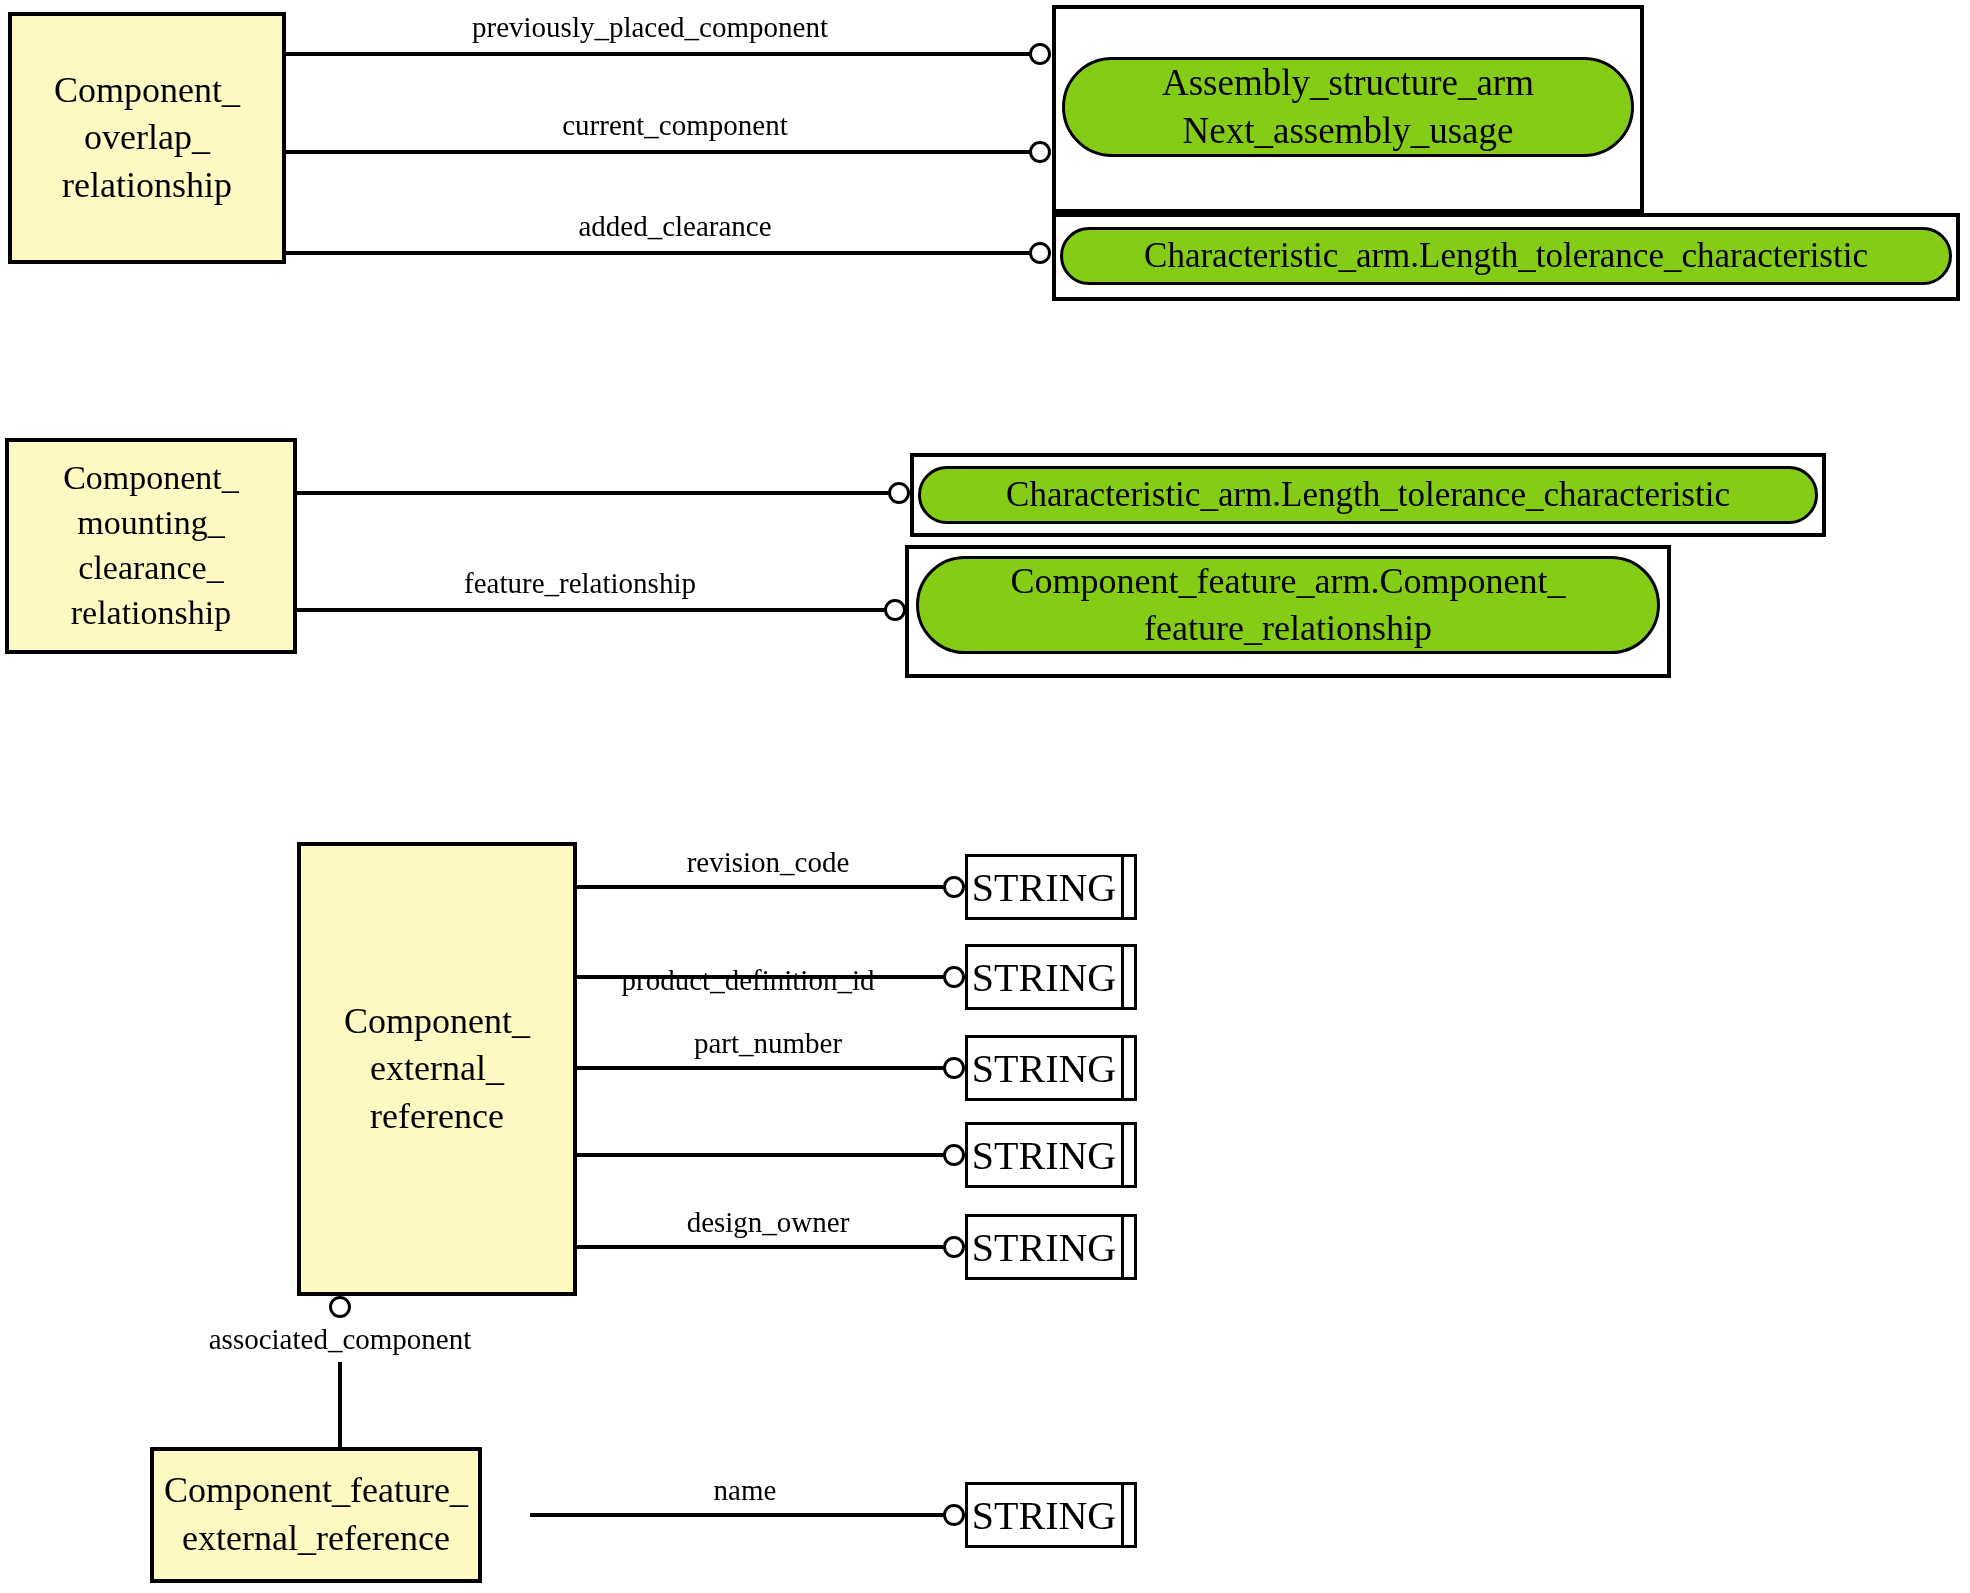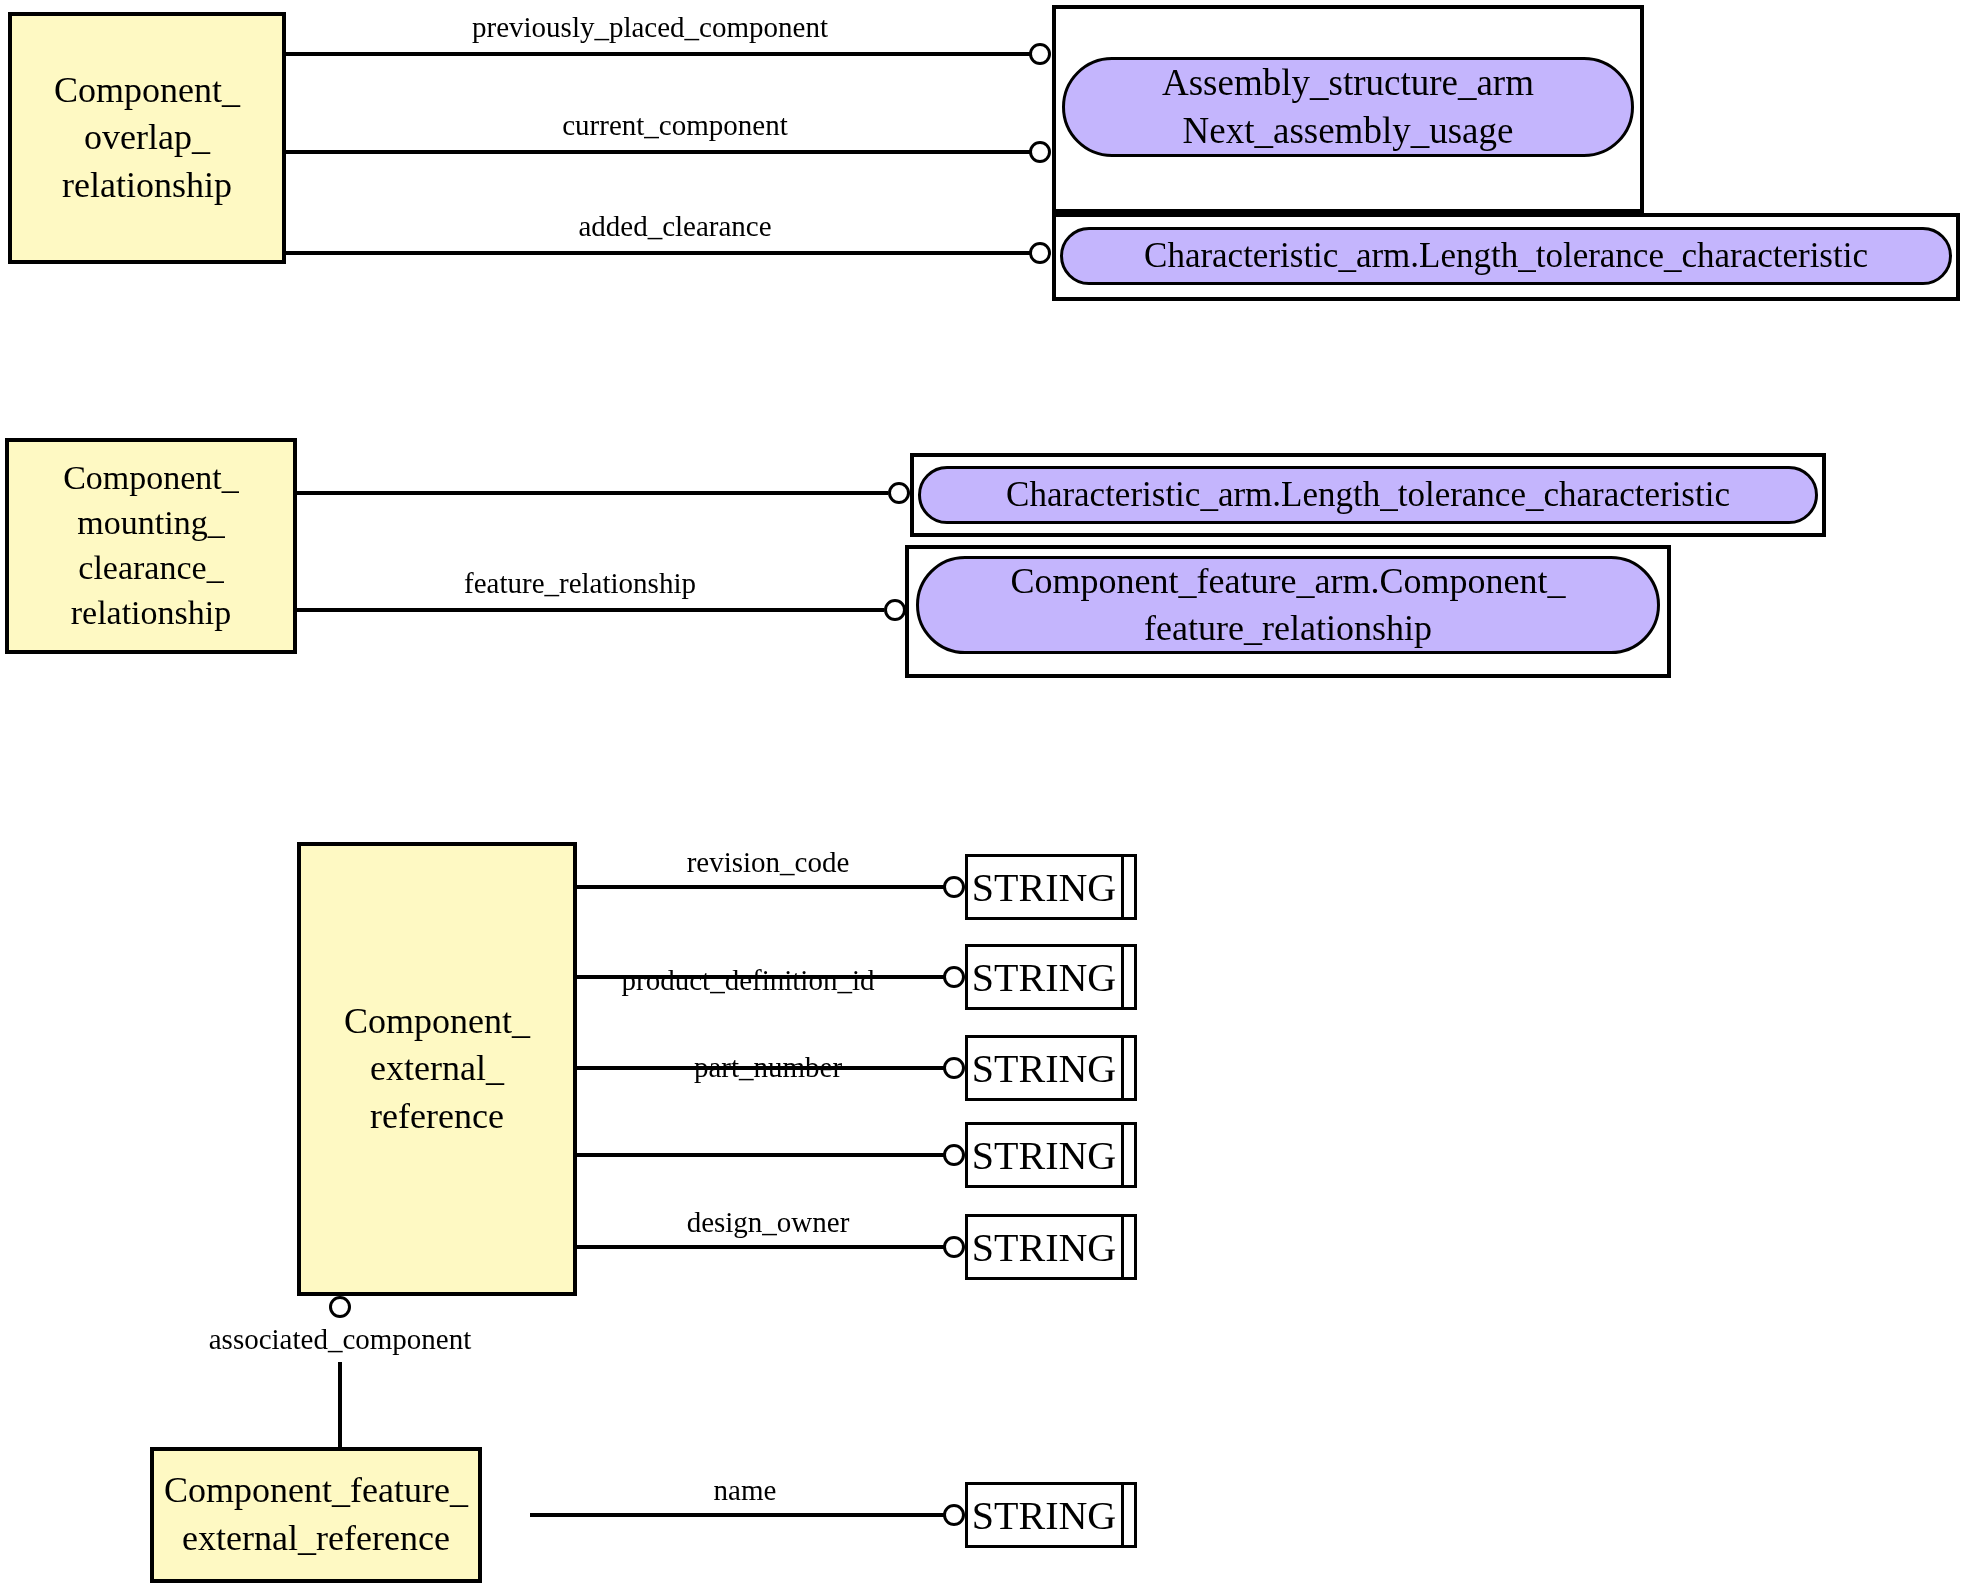--- a/index.html
+++ b/index.html
@@ -22,21 +22,21 @@
   }
   .frame{
     position:absolute;
     border:4px solid #000;
     background:#fff;
     box-sizing:border-box;
   }
   .stadium{
     position:absolute;
     border:3px solid #000;
-    background:#c4b5fd;
+    background:#84cc16;
     display:flex;align-items:center;justify-content:center;
     text-align:center;
     font-size:35px;line-height:1.3;
     white-space:pre-line;
     box-sizing:border-box;
   }
   .hline{position:absolute;height:4px;background:#000;}
   .vline{position:absolute;width:4px;background:#000;}
   .ocircle{
     position:absolute;width:22px;height:22px;
@@ -122,21 +122,21 @@
 
   <div class="hline" style="left:577px;top:975px;width:377px;"></div>
   <div class="elabel" style="left:448px;top:935px;margin-top:28px;">product_definition_id</div>
   <div class="ocircle" style="left:943px;top:966px;"></div>
   <div class="stringbox" style="left:965px;top:944px;">
     <span>STRING</span>
     <span class="stringbar"></span>
   </div>
 
   <div class="hline" style="left:577px;top:1066px;width:377px;"></div>
-  <div class="elabel" style="left:468px;top:1026px;margin-top:24px;">part_number</div>
+  <div class="elabel" style="left:468px;top:1026px;">part_number</div>
   <div class="ocircle" style="left:943px;top:1057px;"></div>
   <div class="stringbox" style="left:965px;top:1035px;">
     <span>STRING</span>
     <span class="stringbar"></span>
   </div>
 
   <div class="hline" style="left:577px;top:1153px;width:377px;"></div>
   <div class="ocircle" style="left:943px;top:1144px;"></div>
   <div class="stringbox" style="left:965px;top:1122px;">
     <span>STRING</span>

